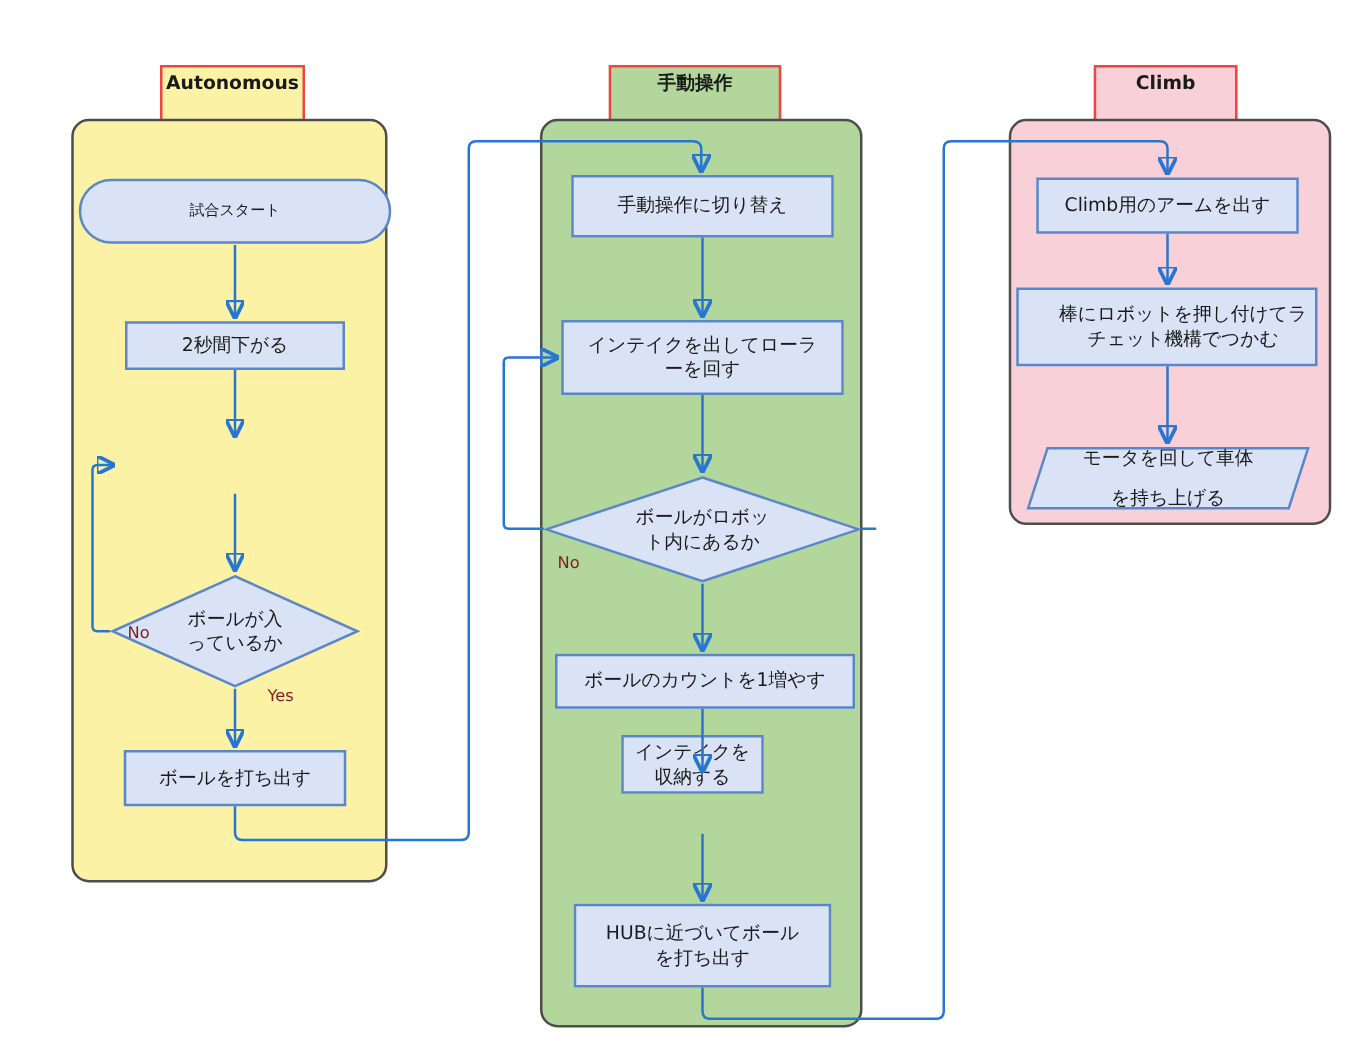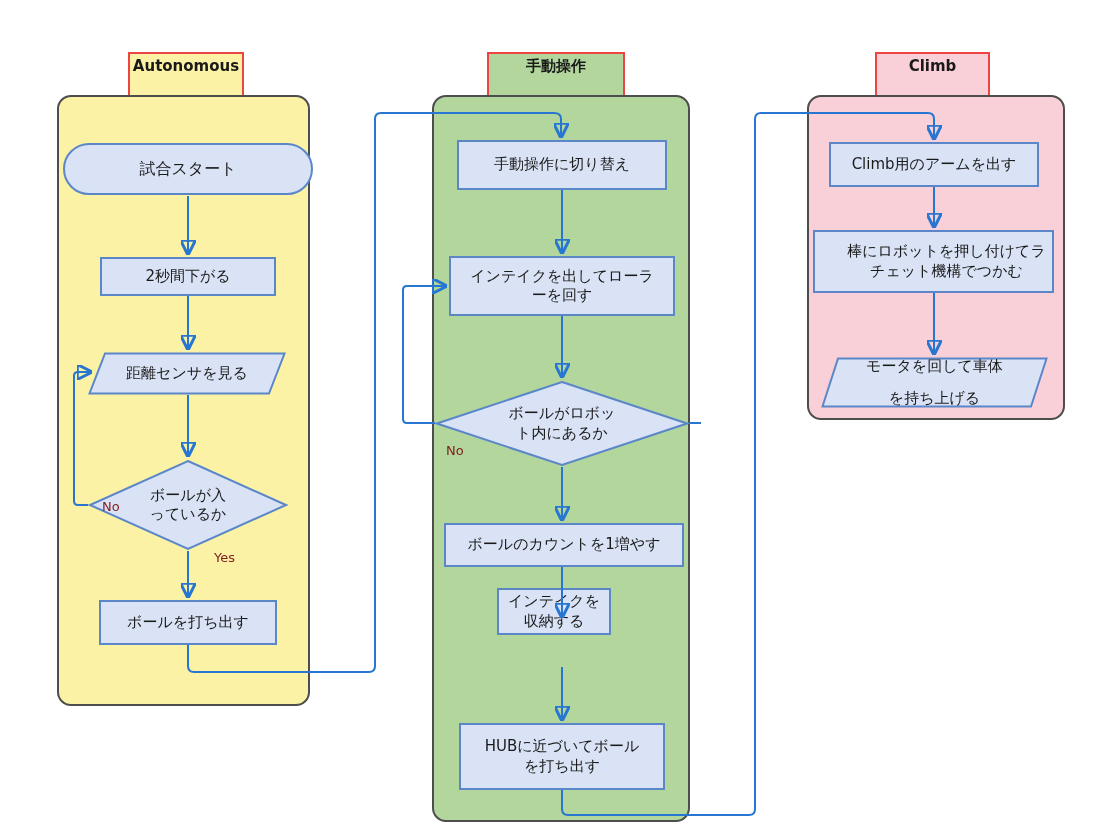--- a/index.html
+++ b/index.html
@@ -14,21 +14,21 @@
   }
   .lane{position:absolute;border:2px solid #4D4D4D;border-radius:14px;box-sizing:border-box;z-index:2;}
   .fill-yellow{background:#FBF2A6;}
   .fill-green{background:#B2D69C;}
   .fill-pink{background:#FAD0D8;}
   .node{
     position:absolute;z-index:3;display:flex;flex-direction:column;align-items:center;justify-content:center;
     text-align:center;font-size:15px;box-sizing:border-box;
   }
   .node.box{background:#D9E3F5;border:2px solid #5B87C9;}
-  .node.stadium{background:#D9E3F5;border:2px solid #5B87C9;border-radius:26px;font-size:16px;}
+  .node.stadium{background:#D9E3F5;border:2px solid #5B87C9;border-radius:26px;font-size:12px;}
   .shape{position:absolute;left:0;top:0;width:100%;height:100%;z-index:0;}
   .shape polygon{fill:#D9E3F5;stroke:#5B87C9;stroke-width:2;}
   .node .ln{position:relative;z-index:1;display:block;line-height:1.3;}
   #edges{position:absolute;left:0;top:0;z-index:4;pointer-events:none;}
   #edges path{fill:none;stroke:#2776D2;stroke-width:2;}
   .edge-label{position:absolute;z-index:5;font-size:13px;color:#7f1d1d;}
 </style>
 </head>
 <body>
 
@@ -46,26 +46,20 @@
 
   <div class="lane fill-yellow" style="left:57px;top:95px;width:253px;height:611px;"></div>
   <div class="lane fill-green" style="left:432px;top:95px;width:258px;height:727px;"></div>
   <div class="lane fill-pink" style="left:807px;top:95px;width:258px;height:325px;"></div>
 
   <div class="node stadium" style="left:63px;top:143px;width:250px;height:52px;">
     <span class="ln">試合スタート</span>
   </div>
   <div class="node box" style="left:100px;top:257px;width:176px;height:39px;">
     <span class="ln">2秒間下がる</span>
-  </div>
-  <div class="node" style="left:88px;top:352px;width:198px;height:43px;">
-    <svg class="shape" width="198" height="43">
-      <polygon points="17,1.5 196.5,1.5 181,41.5 1.5,41.5"></polygon>
-    </svg>
-    <span class="ln">距離センサを見る</span>
   </div>
   <div class="node" style="left:88px;top:459px;width:200px;height:92px;">
     <svg class="shape" width="200" height="92">
       <polygon points="100,2 198,46 100,90 2,46"></polygon>
     </svg>
     <span class="ln">ボールが入</span>
     <span class="ln">っているか</span>
   </div>
   <div class="node box" style="left:99px;top:600px;width:178px;height:45px;">
     <span class="ln">ボールを打ち出す</span>

